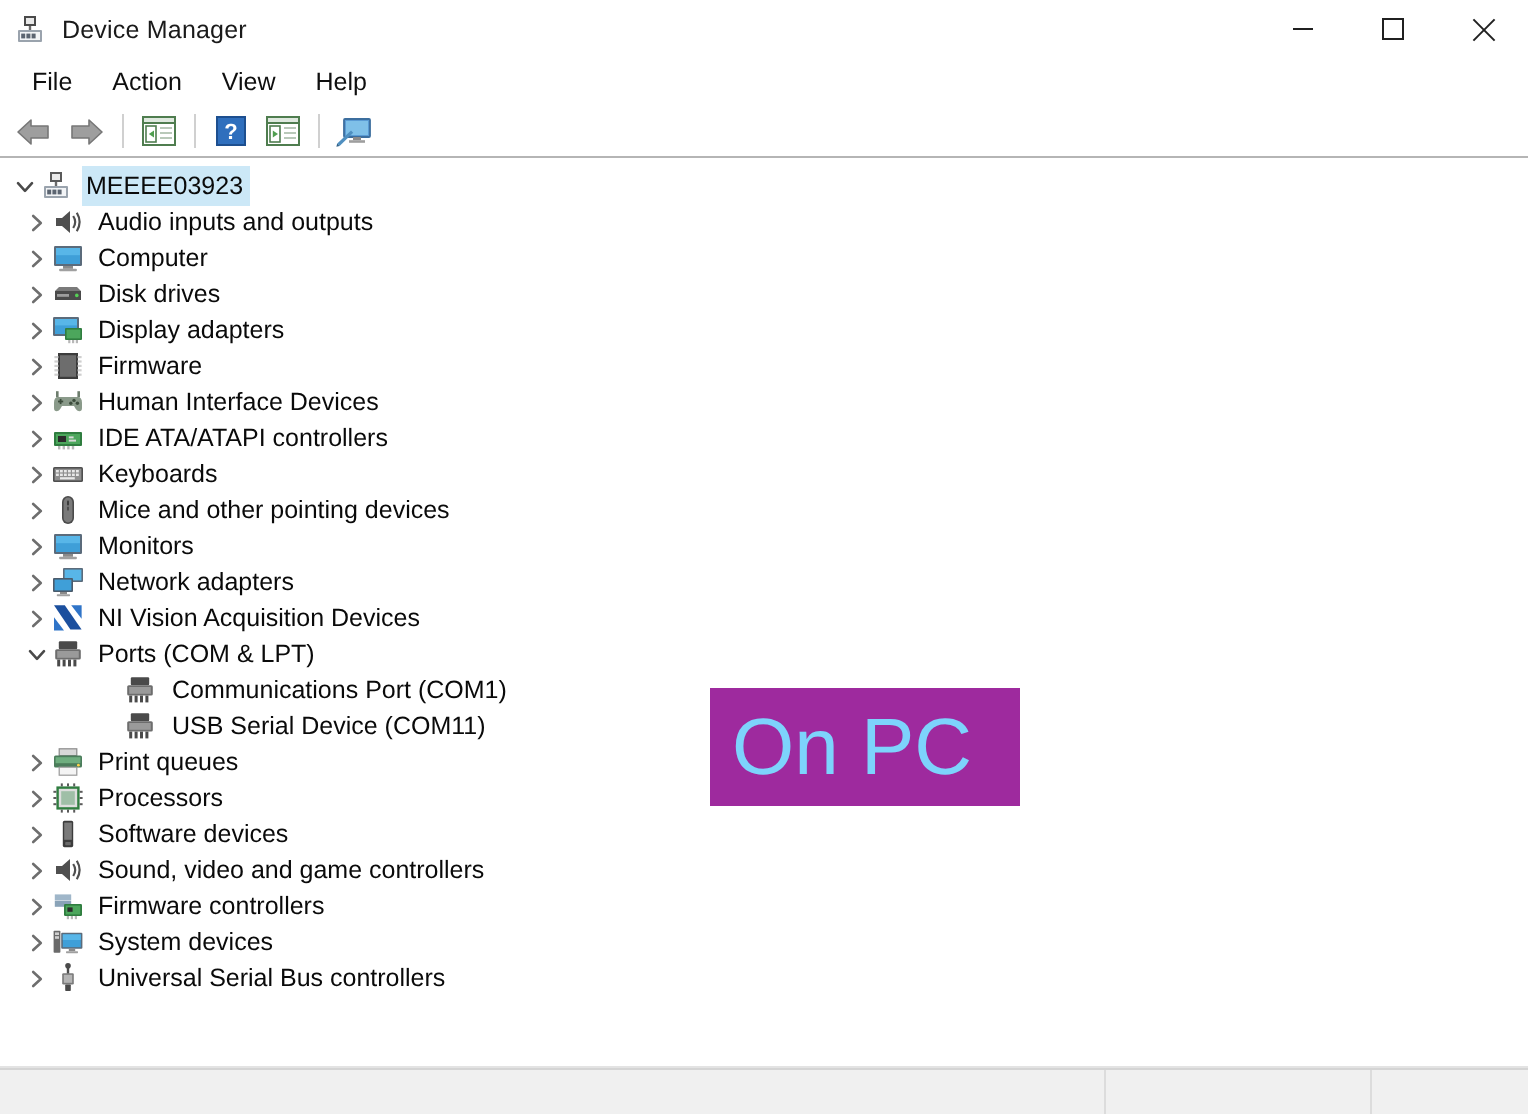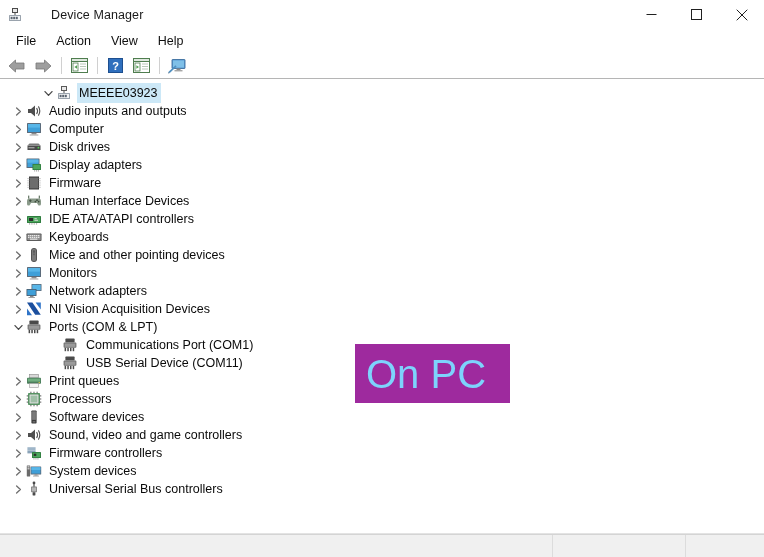--- a/index.html
+++ b/index.html
@@ -24,21 +24,20 @@
   }
 
   
   .titlebar {
     position: relative;
     height: 29px;
     background: #ffffff;
     display: flex;
     align-items: center;
     flex: 0 0 auto;
-    gap: 20px;
   }
   .title-icon {
     width: 16px;
     height: 16px;
     margin-left: 7px;
     margin-right: 8px;
     flex: 0 0 auto;
     display: block;
   }
   .title-text {
@@ -156,21 +155,21 @@
     font-size: 12.5px;
     color: #0a0a0a;
     line-height: 16px;
     padding: 1px 2px 1px 1px;
   }
   .tree-row.selected .node-label {
     background: #cce8f7;
     outline: 1px solid #cce8f7;
   }
   
-  .lvl0 { padding-left: 4px; margin-left: 36px; }
+  .lvl0 { padding-left: 4px; }
   .lvl1 { padding-left: 10px; }
   .lvl2 { padding-left: 62px; }
   .lvl2 .node-icon { margin-right: 7px; }
 
   
   .onpc-badge {
     position: absolute;
     left: 355px;
     top: 264px;
     width: 155px;

